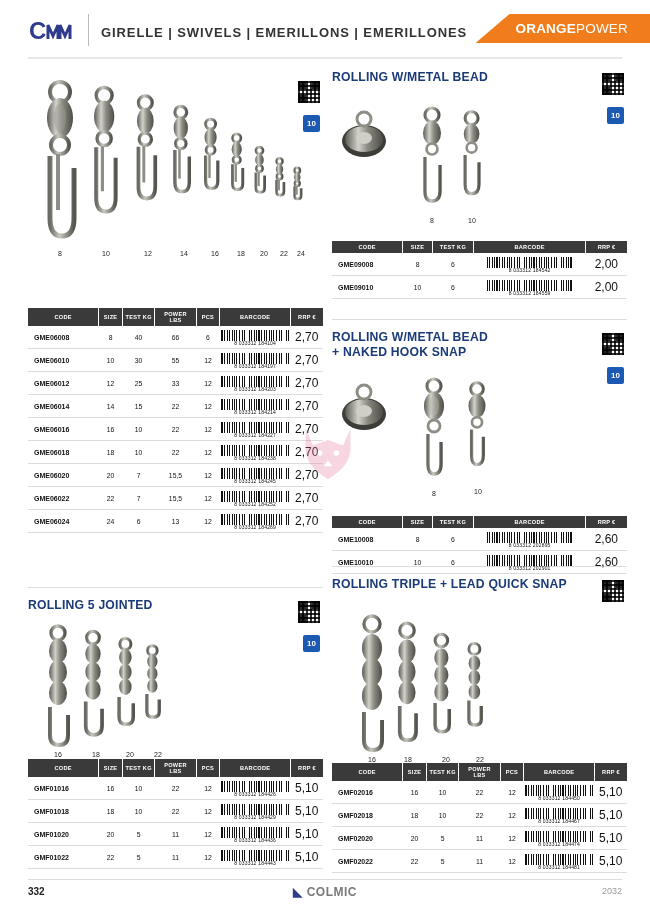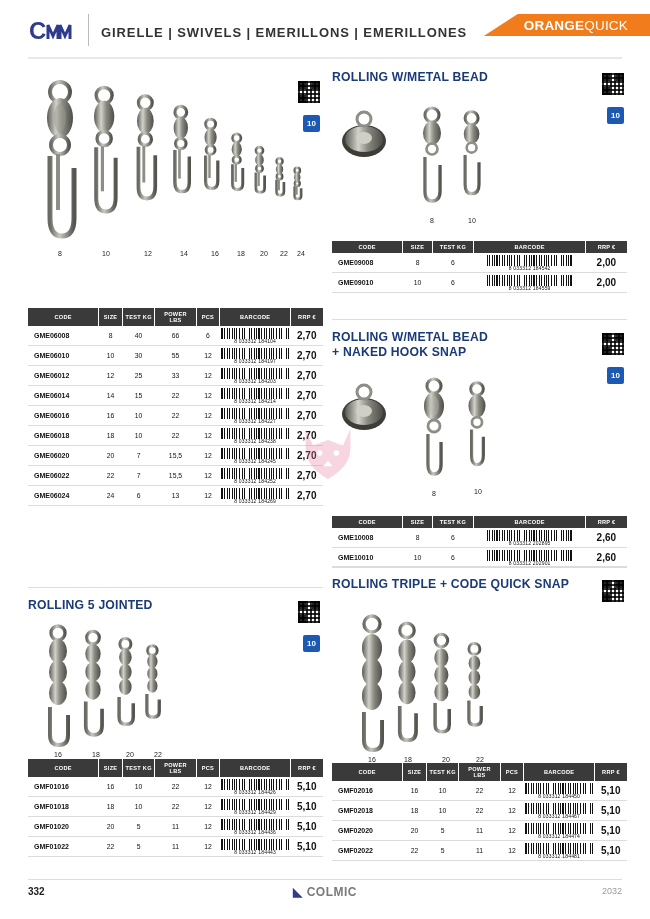--- a/index.html
+++ b/index.html
@@ -19,21 +19,21 @@
   .logo-box {
     position: absolute; left: 28px; top: 16px; width: 48px; height: 30px;
     display:flex; align-items:center; justify-content:center;
   }
   .header-rule { position:absolute; left:88px; top:14px; width:1px; height:32px; background:#bbb; }
   .header-words {
     position:absolute; left:101px; top:25px;
     font-size:13px; letter-spacing:0.9px; color:#333; font-weight:bold;
   }
   .orange-tag {
-    position:absolute; right:0; top:14px; height:22px;
+    position:absolute; right:0; top:14px; height:29px;
     padding: 0 22px 0 40px; color:#fff; font-size:13.5px; font-weight:bold;
     display:flex; align-items:center; letter-spacing:.2px;
     background:#f07c1b;
     clip-path: polygon(34px 0, 100% 0, 100% 100%, 0 100%);
   }
   .orange-tag .light { font-weight:normal; }
   .header-line { position:absolute; left:28px; right:28px; top:57px; height:2px; background:#e8e8e8; }
 
   
   .col { position:absolute; top:62px; width:295px; }
@@ -82,21 +82,21 @@
     background:#3a3a3a; color:#fff; font-size:5.6px; font-weight:bold;
     letter-spacing:.3px; padding:3px 2px; text-align:center;
     border-right:1px solid #fff;
   }
   table.t thead th:last-child { border-right:none; }
   table.t tbody td {
     border-bottom:1px solid #dcdcdc; padding:4px 2px; text-align:center;
     font-size:6.8px; color:#111; height:17px;
   }
   table.t tbody td.code { text-align:left; padding-left:6px; font-weight:bold; font-size:7px; }
-  table.t tbody td.rrp { font-weight:bold; font-size:10px; }
+  table.t tbody td.rrp { font-weight:normal; font-size:12px; }
   table.t tbody td.bc { padding:0; }
   .barcode { position:relative; width:100%; height:15px; overflow:hidden; }
   .barcode .bars {
     position:absolute; left:50%; transform:translateX(-50%); top:0;
     width:86px; height:11px;
     background: repeating-linear-gradient(90deg,
       #111 0 1px, #fff 1px 2px, #111 2px 3.2px, #fff 3.2px 5px,
       #111 5px 5.8px, #fff 5.8px 7.4px);
   }
   .barcode .num {
@@ -134,21 +134,21 @@
       <svg width="46" height="26" viewBox="0 0 46 26">
         <text x="0" y="21" font-family="Liberation Sans, sans-serif" font-size="24" font-weight="bold" fill="#2f3b8c">C</text>
         <path d="M19 21 L19 7 L24 18 L29 7 L29 21" fill="none" stroke="#2f3b8c" stroke-width="3"></path>
         <path d="M31 21 L31 7 L36 18 L41 7 L41 21" fill="none" stroke="#2f3b8c" stroke-width="3"></path>
       </svg>
     </div>
     <div class="header-rule"></div>
     <div class="header-words">GIRELLE | SWIVELS | EMERILLONS | EMERILLONES</div>
     <div class="orange-tag">
       <span>ORANGE</span>
-        <span class="light">QUICK</span>
+        <span class="light">POWER</span>
     </div>
     <div class="header-line"></div>
   </div>
 
   <div class="col col-left">
 
     <div class="section" style="height:505px;">
       <div class="qr">
           <div class="qr-in"></div>
         </div>
@@ -675,21 +675,21 @@
             <td class="rrp">2,60</td>
           </tr>
         </tbody>
       </table>
     </div>
 
     <div class="col-div"></div>
 
     <div class="section">
       <div class="sec-title">
-        <span>ROLLING TRIPLE + CODE QUICK SNAP</span>
+        <span>ROLLING TRIPLE + LEAD QUICK SNAP</span>
       </div>
       <div class="qr">
           <div class="qr-in"></div>
         </div>
 
       <div class="art" style="height:155px; margin-top:16px;">
         <svg width="295" height="155" viewBox="0 0 295 155">
           <g transform="translate(10,0)">
             <circle cx="30" cy="16" r="8" fill="none" stroke="url(#met2)" stroke-width="3.4"></circle>
             <ellipse cx="30" cy="40" rx="10" ry="14" fill="url(#met)"></ellipse>

